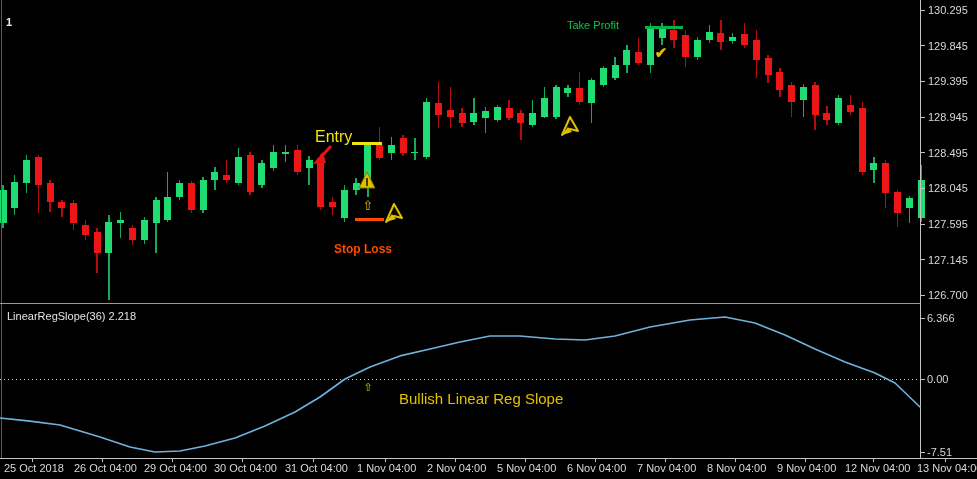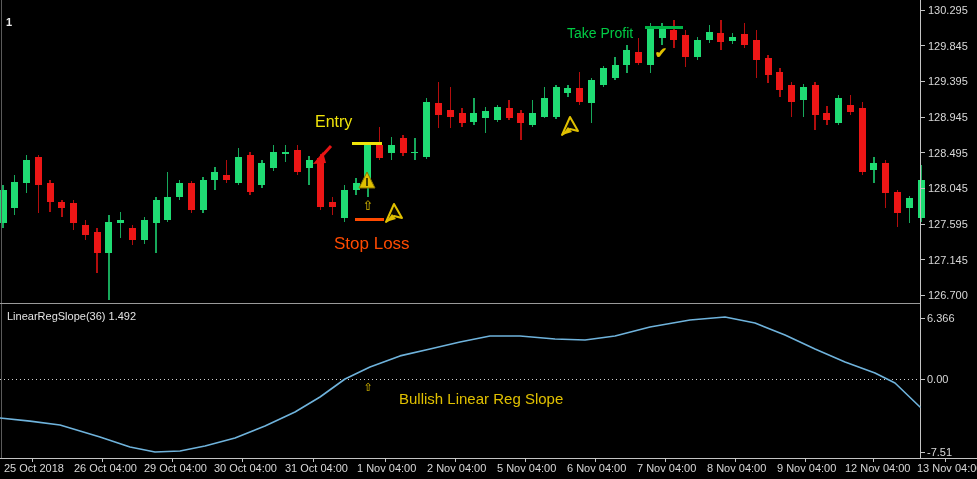--- a/index.html
+++ b/index.html
@@ -5,23 +5,23 @@
   html,body{margin:0;padding:0;background:#000;}
   #win{position:relative;width:977px;height:479px;background:#000;overflow:hidden;
        font-family:"Liberation Sans",sans-serif;}
   svg{position:absolute;left:0;top:0;}
   .abs{position:absolute;white-space:nowrap;}
   #hdr{left:4px;top:3px;color:#ececec;font-size:11px;font-weight:bold;}
   #hdr .arr{font-size:8px;margin-right:5px;vertical-align:1px;}
   #hdr .ohlc{margin-left:9px;font-weight:bold;}
   #hdr2{left:6px;top:16px;color:#ececec;font-size:11px;font-weight:bold;}
   #indcap{left:7px;top:310px;color:#e4e4e4;font-size:11px;}
-  #entry-label{left:315px;top:113px;font-size:16px;}
-  #stop-label{left:334px;top:234px;font-size:17px;}
-  #tp-label{left:567px;top:25px;font-size:14px;}
+  #entry-label{left:315px;top:128px;font-size:16px;}
+  #stop-label{left:334px;top:242px;font-size:12px;font-weight:bold;}
+  #tp-label{left:567px;top:19px;font-size:11px;}
   #bullish-label{left:385px;top:390px;font-size:15px;margin-left:14px;}
 </style>
 </head>
 <body>
 
 <div id="win">
 
   <svg id="cv" width="977" height="479" viewBox="0 0 977 479">
       <line x1="3" y1="184.81239999999875" x2="3" y2="227.62359999999924" stroke="#17a85b" stroke-width="1.4" shape-rendering="crispEdges"></line>
       <rect x="-0.5" y="190.3619999999982" width="7" height="32.50480000000084" fill="#1fdc73" shape-rendering="crispEdges"></rect>
@@ -250,20 +250,20 @@
       <polygon points="562,135 570,117 578,131 570,129" fill="#0c0a00" stroke="#e0c000" stroke-width="2" stroke-linejoin="round"></polygon>
       <polygon points="562,135 568,127 572,132" fill="#e0c000"></polygon>
       <line x1="331" y1="146" x2="321" y2="157" stroke="#e81414" stroke-width="3"></line>
       <polygon points="323,152 313,164 326,163" fill="#e81414"></polygon>
       <text x="661" y="58" fill="#e0c000" font-size="15" font-family="&quot;Liberation Sans&quot;,sans-serif" text-anchor="middle" font-weight="bold">✔</text>
       <text x="368" y="390.5" fill="#e0c000" font-size="11" font-family="&quot;Liberation Sans&quot;,sans-serif" text-anchor="middle">⇧</text>
     </svg>
 
   <div id="hdr2" class="abs">1</div>
 
-  <div id="indcap" class="abs">LinearRegSlope(36) 1.492</div>
+  <div id="indcap" class="abs">LinearRegSlope(36) 2.218</div>
 
   <div id="entry-label" class="abs" style="color: rgb(240, 228, 10);">Entry</div>
   <div id="stop-label" class="abs" style="color: rgb(255, 74, 0);">Stop Loss</div>
   <div id="tp-label" class="abs" style="color: rgb(0, 204, 68);">Take Profit</div>
   <div id="bullish-label" class="abs" style="color: rgb(224, 192, 0);">Bullish Linear Reg Slope</div>
 
 </div>
 
 </body></html>

